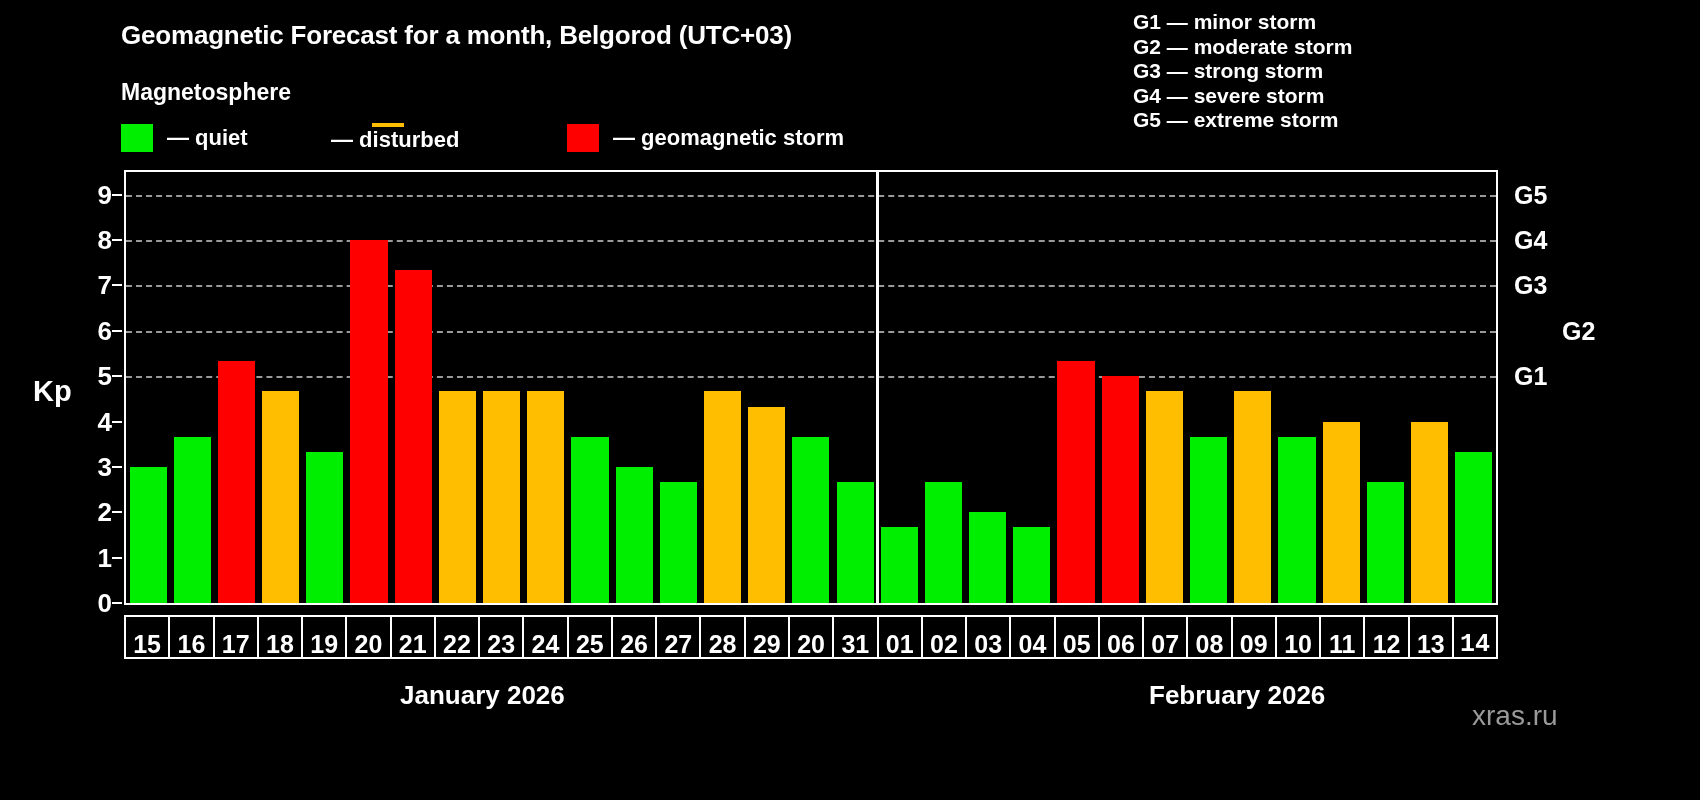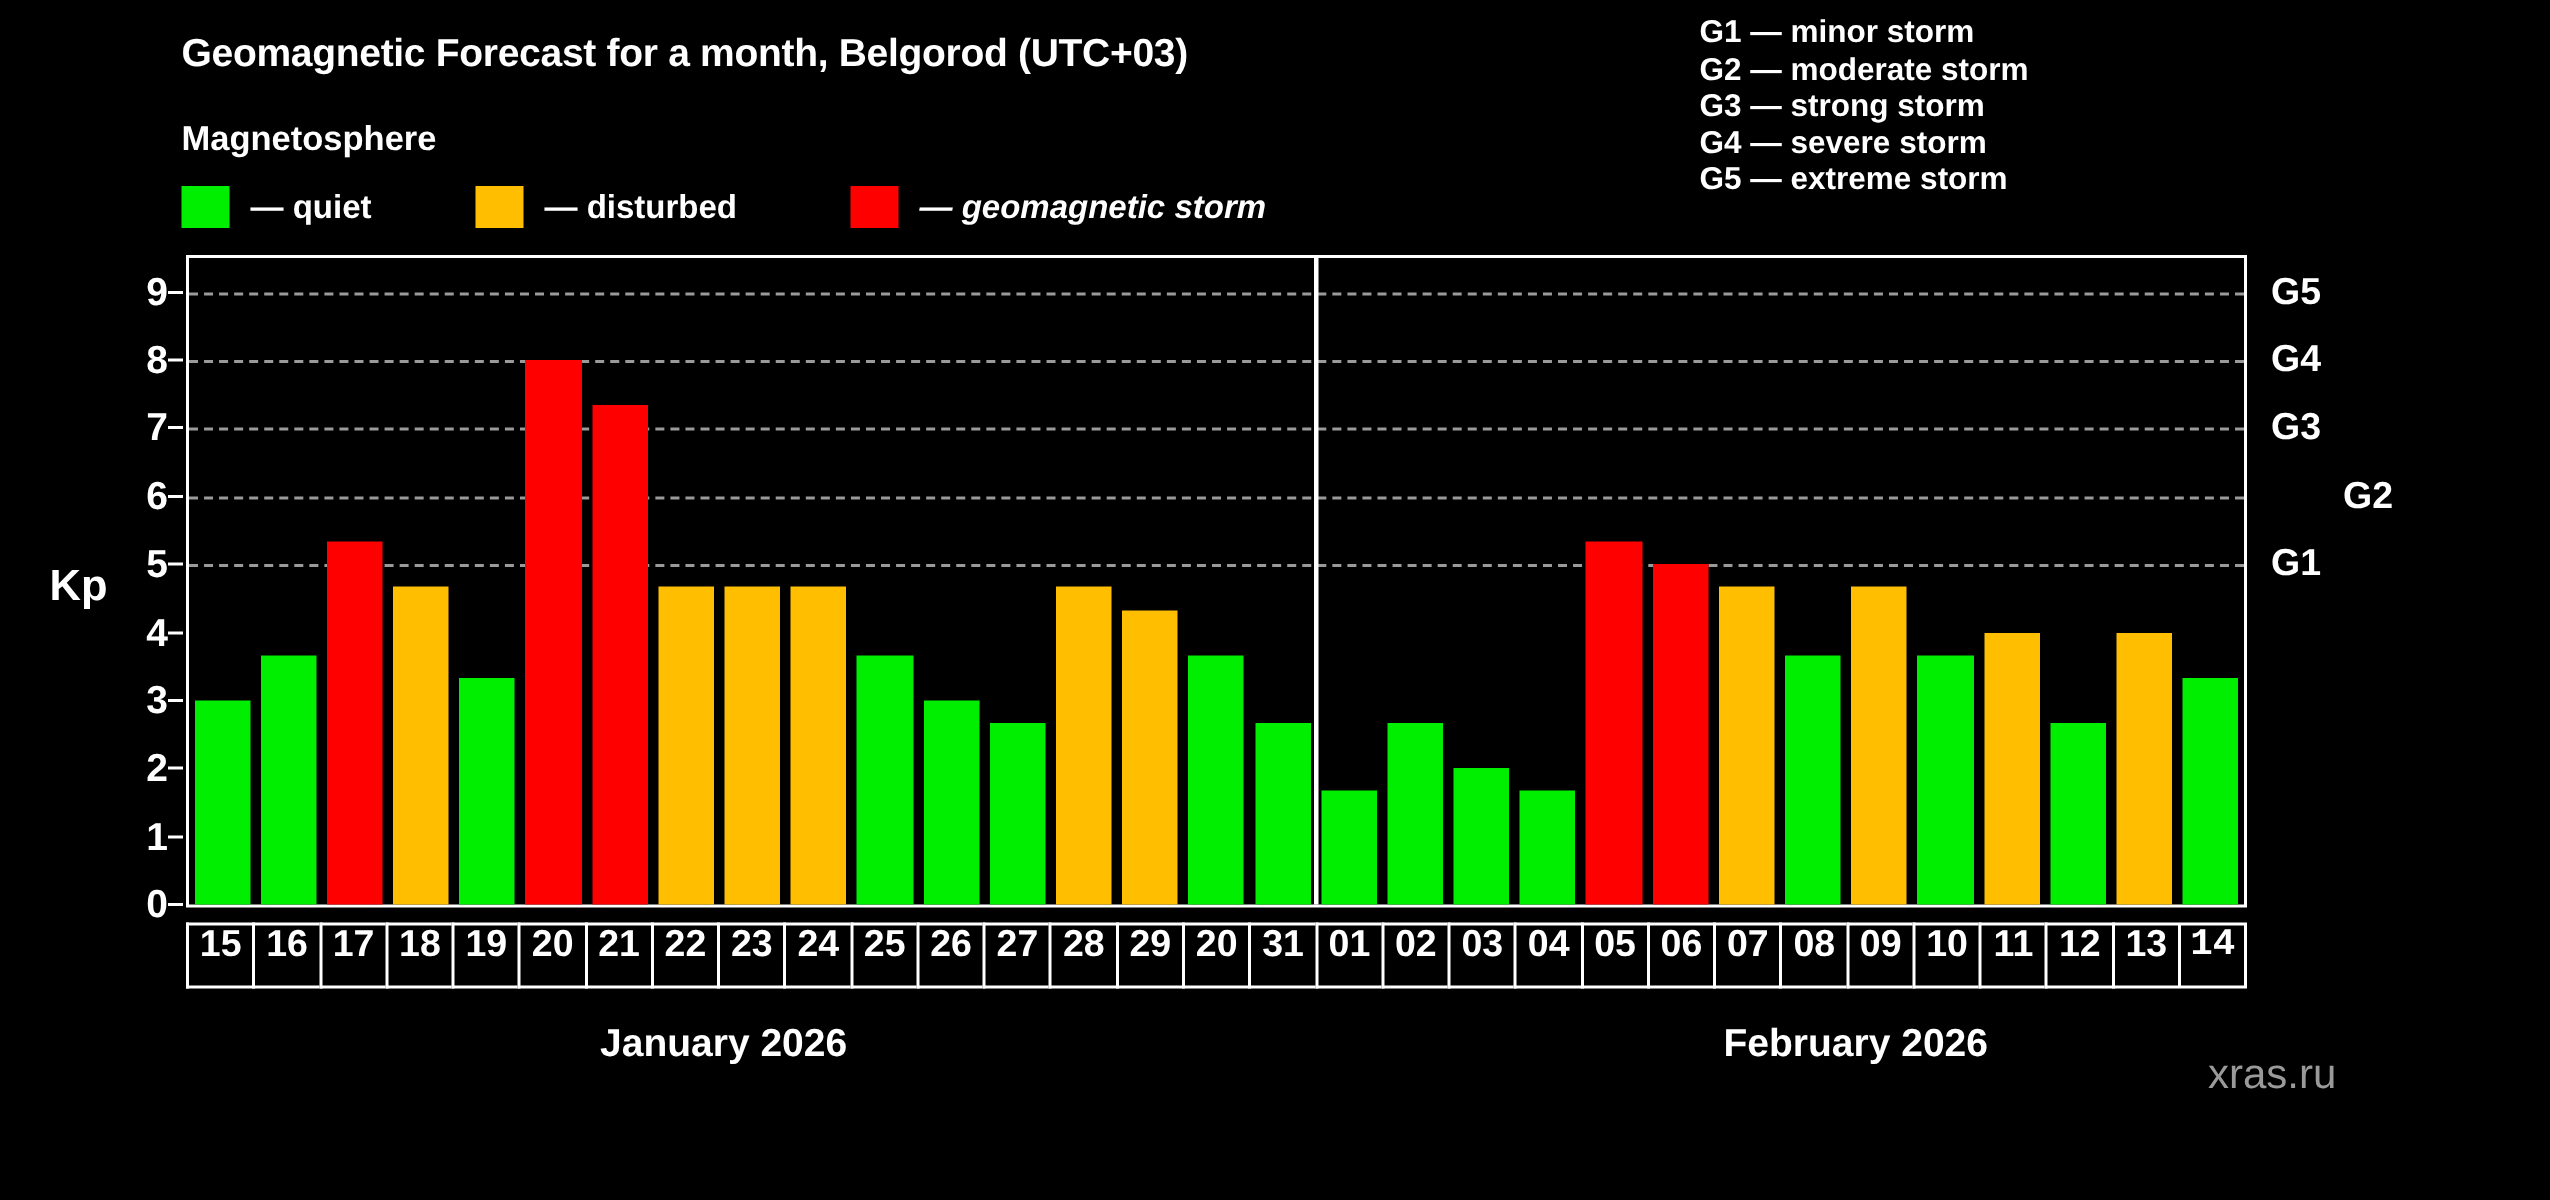--- a/index.html
+++ b/index.html
@@ -8,22 +8,22 @@
 
   
   #title{position:absolute;left:121px;top:20px;font-size:26px;font-weight:bold;color:#fff;white-space:nowrap;letter-spacing:-0.2px;}
   #mag-title{position:absolute;left:121px;top:79px;font-size:23px;font-weight:bold;color:#fff;}
 
   #legend{position:absolute;left:121px;top:123px;height:30px;}
   .lg-item{position:absolute;top:0;height:30px;display:flex;align-items:center;white-space:nowrap;}
   .lg-sw{width:32px;height:28px;display:block;}
   .lg-tx{font-size:22px;font-weight:bold;color:#fff;margin-left:14px;}
   #lg0{left:0px;}
-  #lg1{left:196px;}
-  #lg2{left:446px;font-style:italic;}
+  #lg1{left:196px;flex-direction:column;}
+  #lg2{left:446px;}
 
   
   #gscale{position:absolute;left:1133px;top:10px;width:420px;}
   .g-row{font-size:21px;font-weight:bold;color:#fff;line-height:24.5px;white-space:nowrap;}
 
   
   #plot{position:absolute;left:124px;top:170px;width:1374px;height:435px;
         border:2px solid #ffffff;box-sizing:border-box;background:#000;}
   #plot-inner{position:absolute;left:0;top:0;right:0;bottom:0;}
 
@@ -41,21 +41,21 @@
   .ytick-mark{position:absolute;right:0px;width:10px;height:0;border-top:2px solid #fff;transform:translateY(-1px);}
   #ylabel{position:absolute;left:33px;top:375px;font-size:29px;font-weight:bold;color:#fff;}
 
   
   #gaxis{position:absolute;left:1506px;top:170px;width:70px;height:435px;}
   .gtick{position:absolute;left:8px;transform:translateY(-50%);font-size:25px;font-weight:bold;color:#fff;}
 
   
   #dates{position:absolute;left:124px;top:615px;width:1374px;height:44px;display:flex;}
   .date-cell{flex:1 1 0;border:2px solid #fff;border-right-width:0;box-sizing:border-box;
-             display:flex;align-items:flex-start;justify-content:center;background:#000;}
+             display:flex;align-items:flex-end;justify-content:center;background:#000;}
   .date-cell:last-child{border-right-width:2px;font-family:Liberation Mono, monospace;}
   .date-tx{font-size:25px;font-weight:bold;color:#fff;line-height:1;}
 
   
   .month{position:absolute;top:680px;font-size:26px;font-weight:bold;color:#fff;white-space:nowrap;}
   #month-jan{left:400px;}
   #month-feb{left:1149px;}
 
   #watermark{position:absolute;left:1472px;top:700px;font-size:28px;color:#9a9a9a;font-weight:normal;}
 </style>

